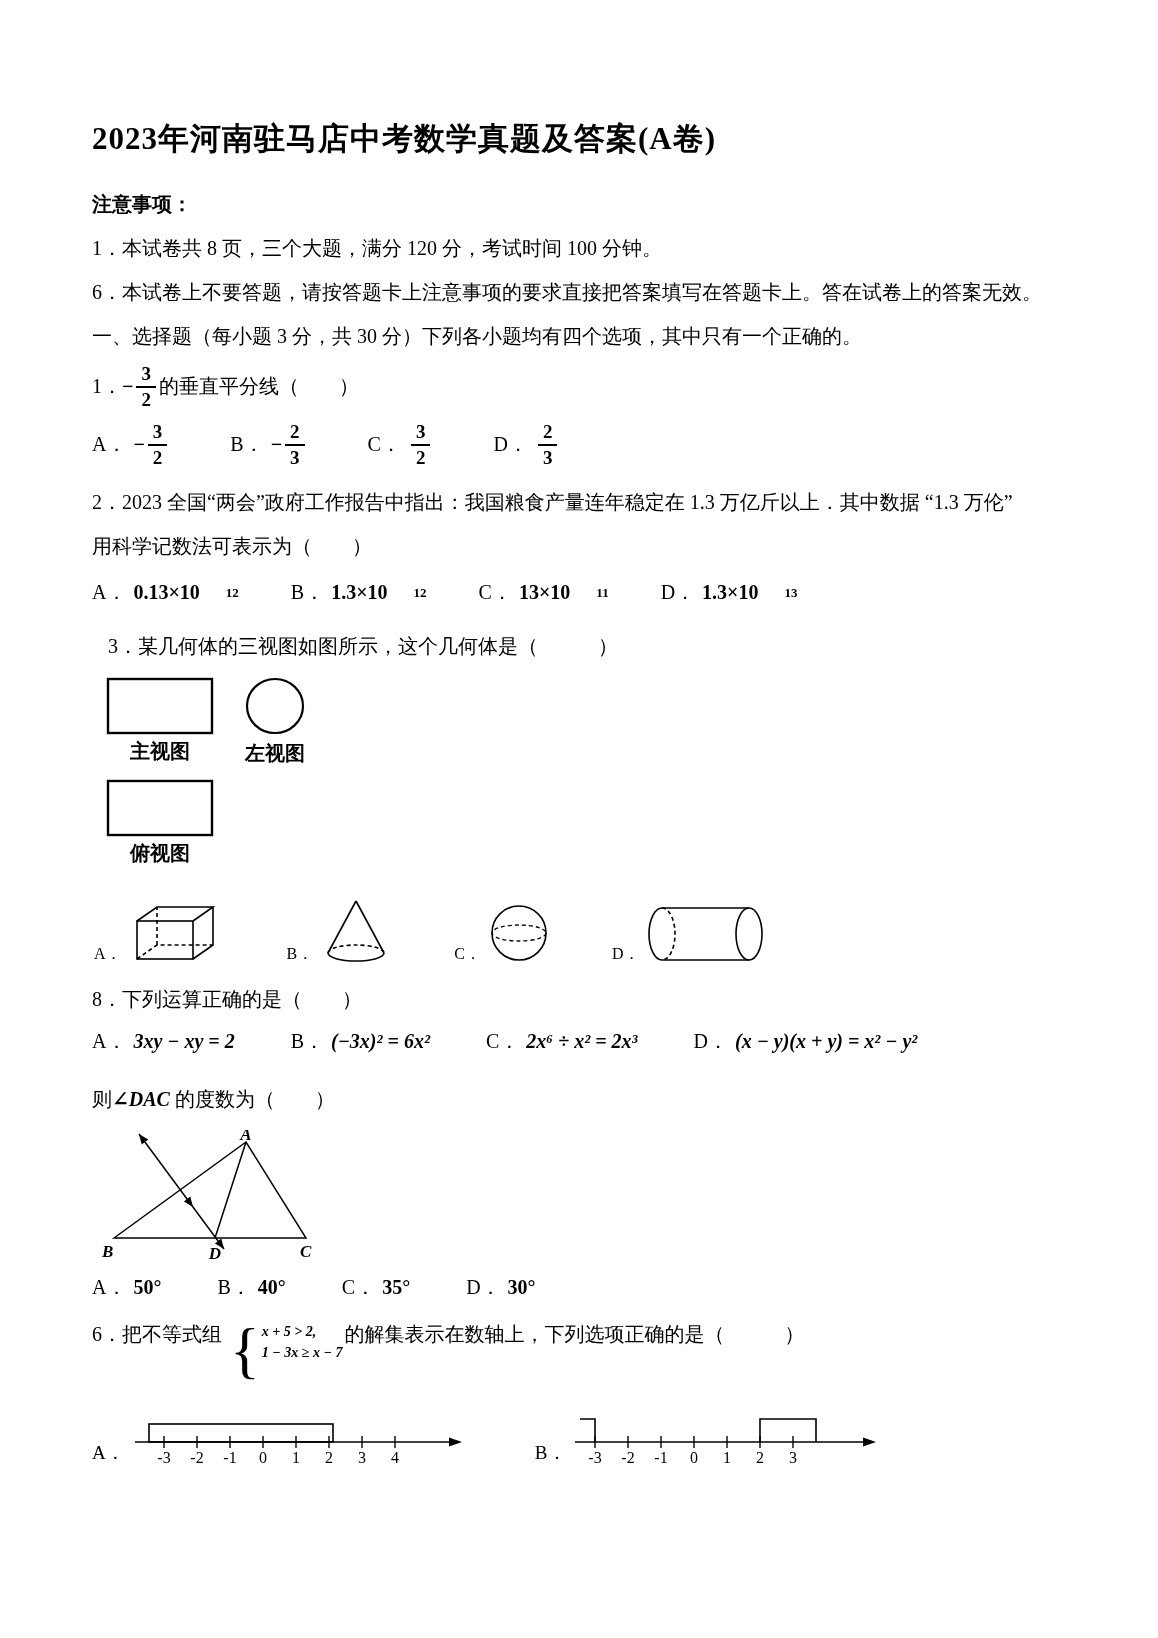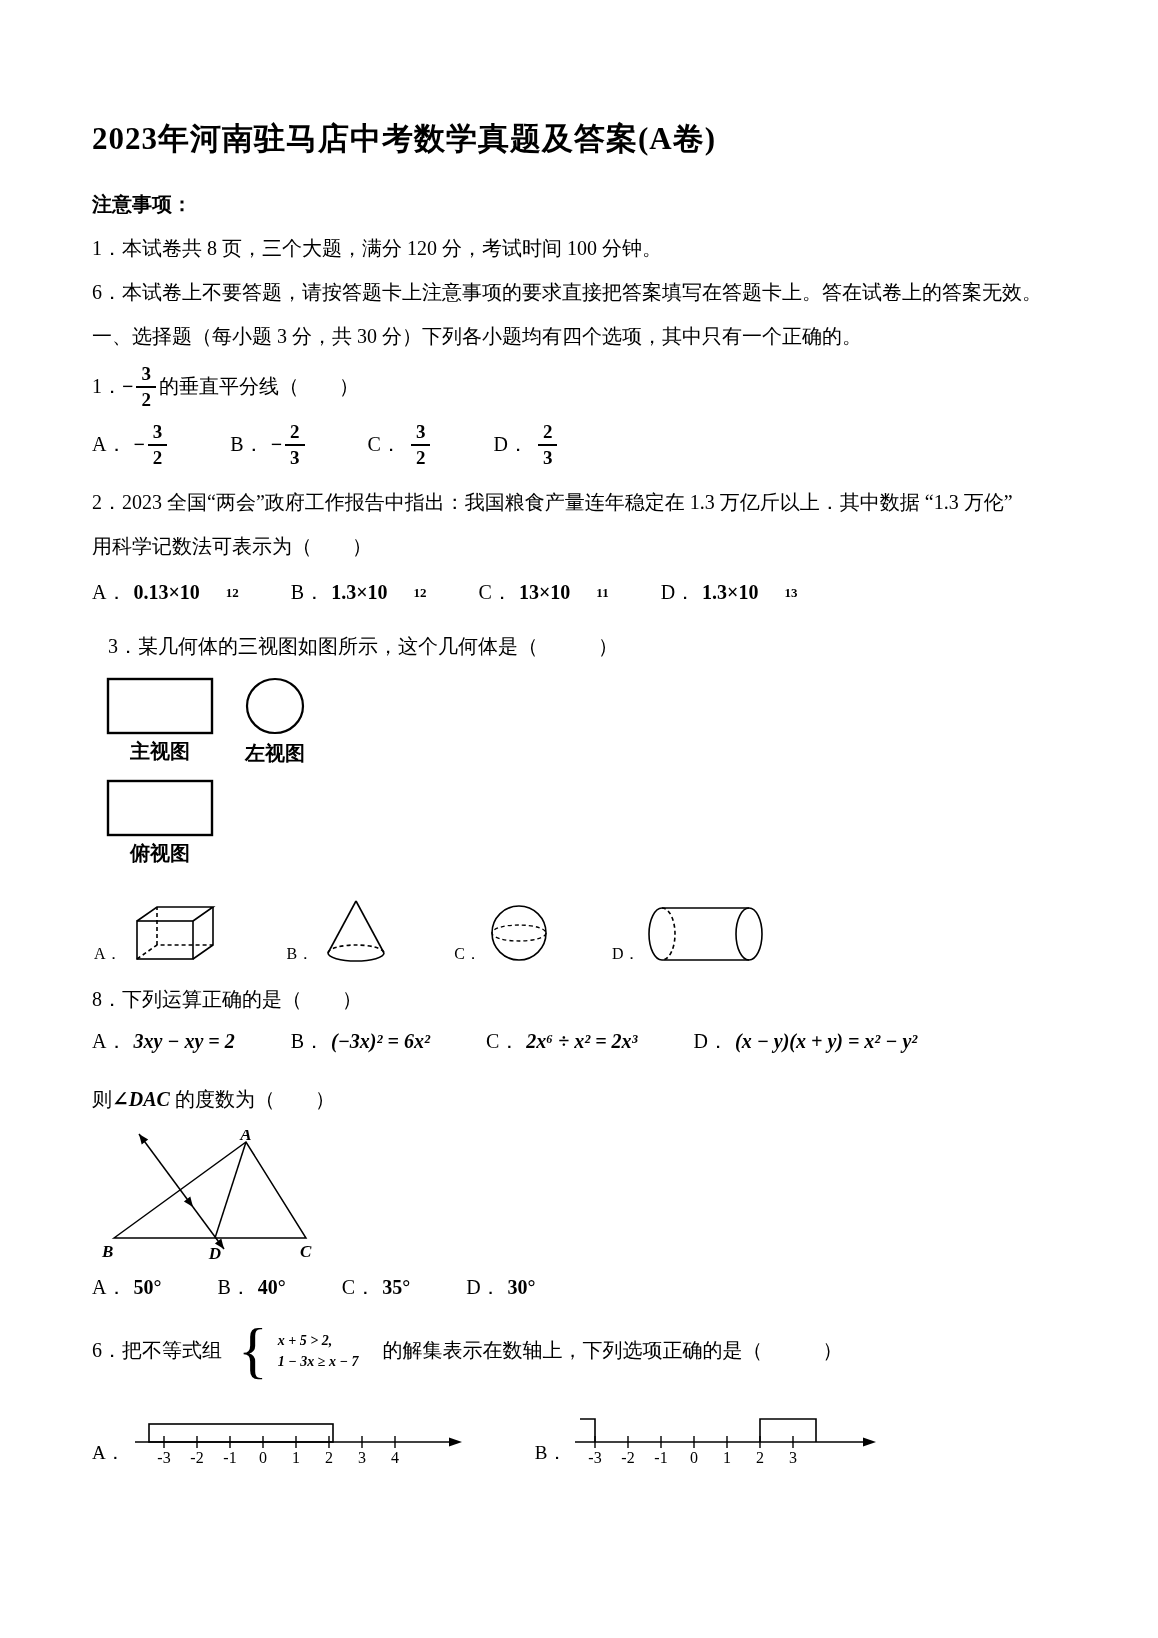--- a/index.html
+++ b/index.html
@@ -19,21 +19,21 @@
   .frac .fd{padding-top:1px;}
   .fsign{font-weight:bold;font-size:20px;}
   .opts{display:flex;align-items:center;font-size:20px;margin:10px 0 16px;}
   .opt{display:flex;align-items:center;}
   .opt-label{margin-right:7px;}
   .views-row{display:flex;align-items:flex-start;gap:30px;margin:12px 0 0 14px;}
   .view-box{display:flex;flex-direction:column;align-items:center;}
   .view-label{font-size:20px;font-weight:bold;margin-top:3px;}
   .solids-row{display:flex;align-items:flex-end;gap:62px;margin:30px 0 16px 2px;}
   .solid-opt{display:flex;align-items:flex-end;}
-  .q6-stmt{display:flex;align-items:center;font-size:20px;margin:8px 0 0;gap:8px;}
+  .q6-stmt{display:flex;font-size:20px;margin:8px 0 0;}
   .brace{font-size:62px;font-weight:400;line-height:0.95;margin:0 2px 0 8px;}
   .sys{display:flex;flex-direction:column;font-size:14px;line-height:1.5;}
   .figs-row{display:flex;align-items:flex-end;gap:66px;margin-top:24px;}
   .fig-group{display:flex;align-items:flex-end;}
   .fig-label{font-size:19px;margin-right:4px;}
   svg{display:block;}
   svg text{font-family:"Liberation Serif","DejaVu Serif",serif;}
 </style>
 </head>
 <body>
@@ -247,21 +247,21 @@
     </div>
   </div>
 
   <div class="q6-stmt">
     <span>6．把不等式组</span>
     <span class="brace">{</span>
     <span class="sys">
       <span class="bmath">x + 5 &gt; 2,</span>
       <span class="bmath">1 − 3x ≥ x − 7</span>
     </span>
-    <span style="margin-left:16px;">的解集表示在数轴上，下列选项正确的是（　　　）</span>
+    <span style="margin-left:2px;">的解集表示在数轴上，下列选项正确的是（　　　）</span>
   </div>
 
   <div class="figs-row">
     <div class="fig-group">
       <span class="fig-label">A．</span>
       <svg width="340" height="62" viewBox="0 0 340 62">
         <line x1="6" y1="38" x2="324" y2="38" stroke="#000" stroke-width="1.6"></line>
         <polygon points="333,38 320,33.5 320,42.5" fill="#000"></polygon>
         <g stroke="#000" stroke-width="1.4">
           <line x1="35" y1="32" x2="35" y2="44"></line>

